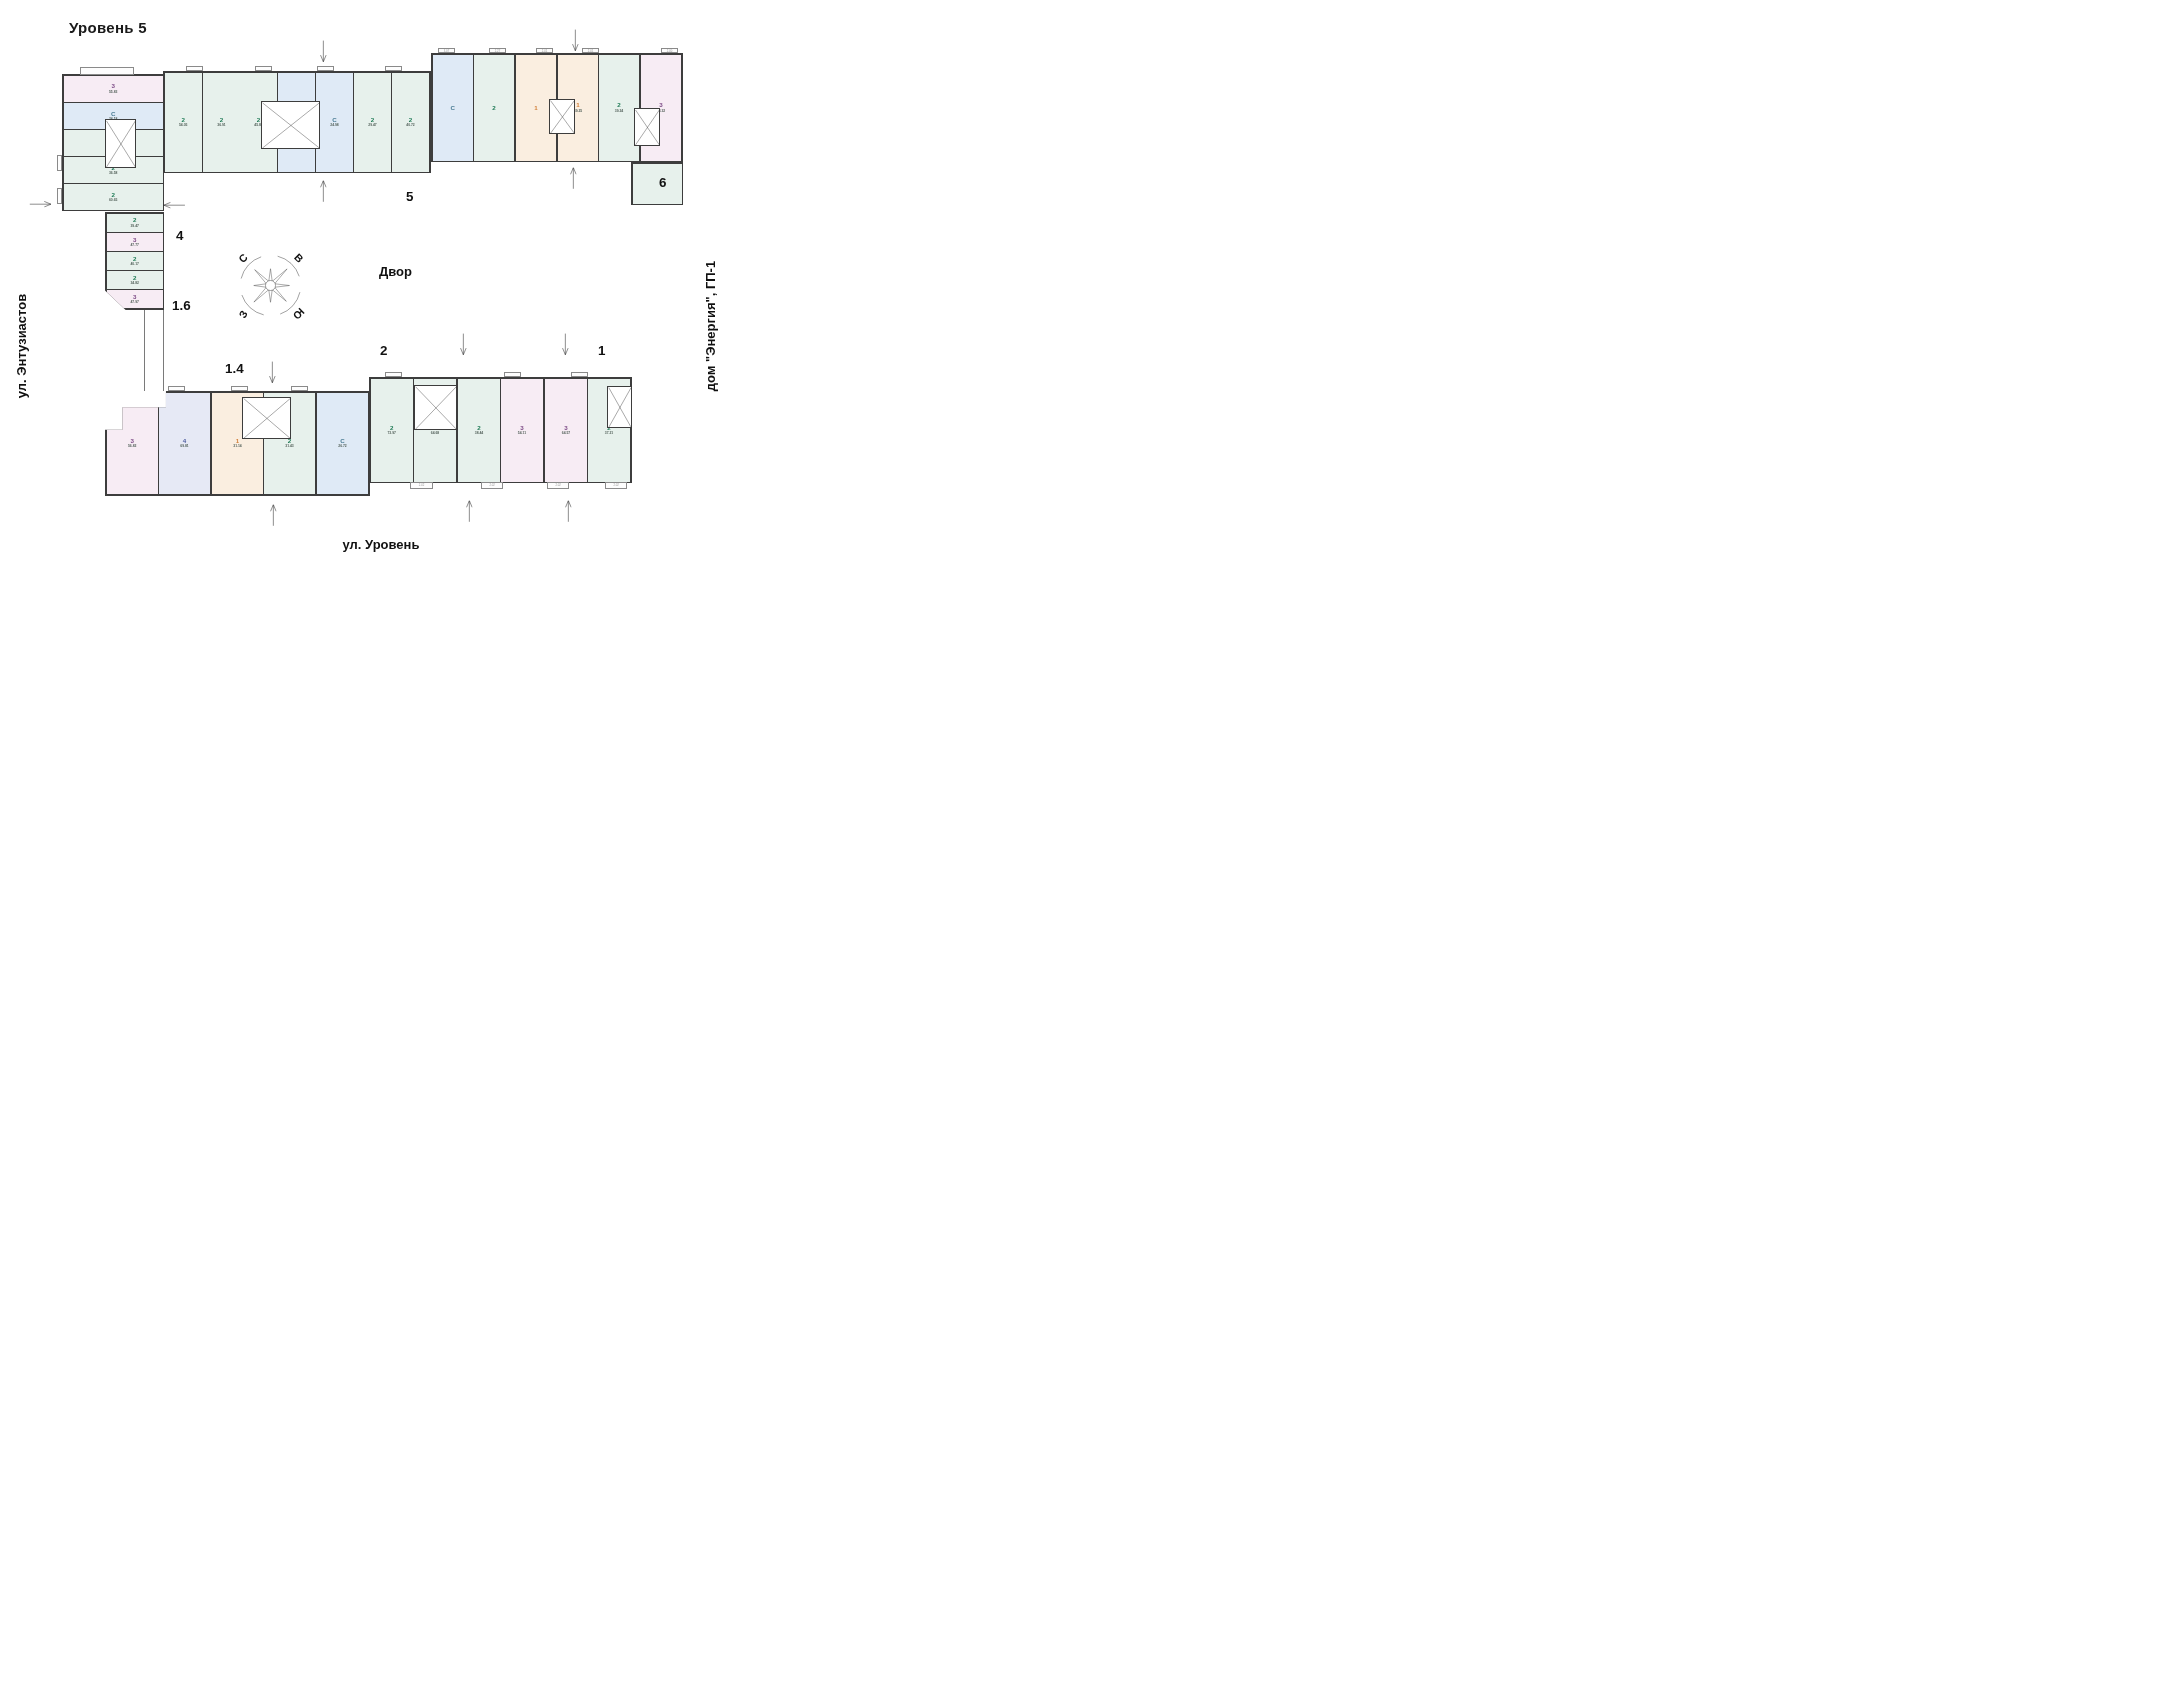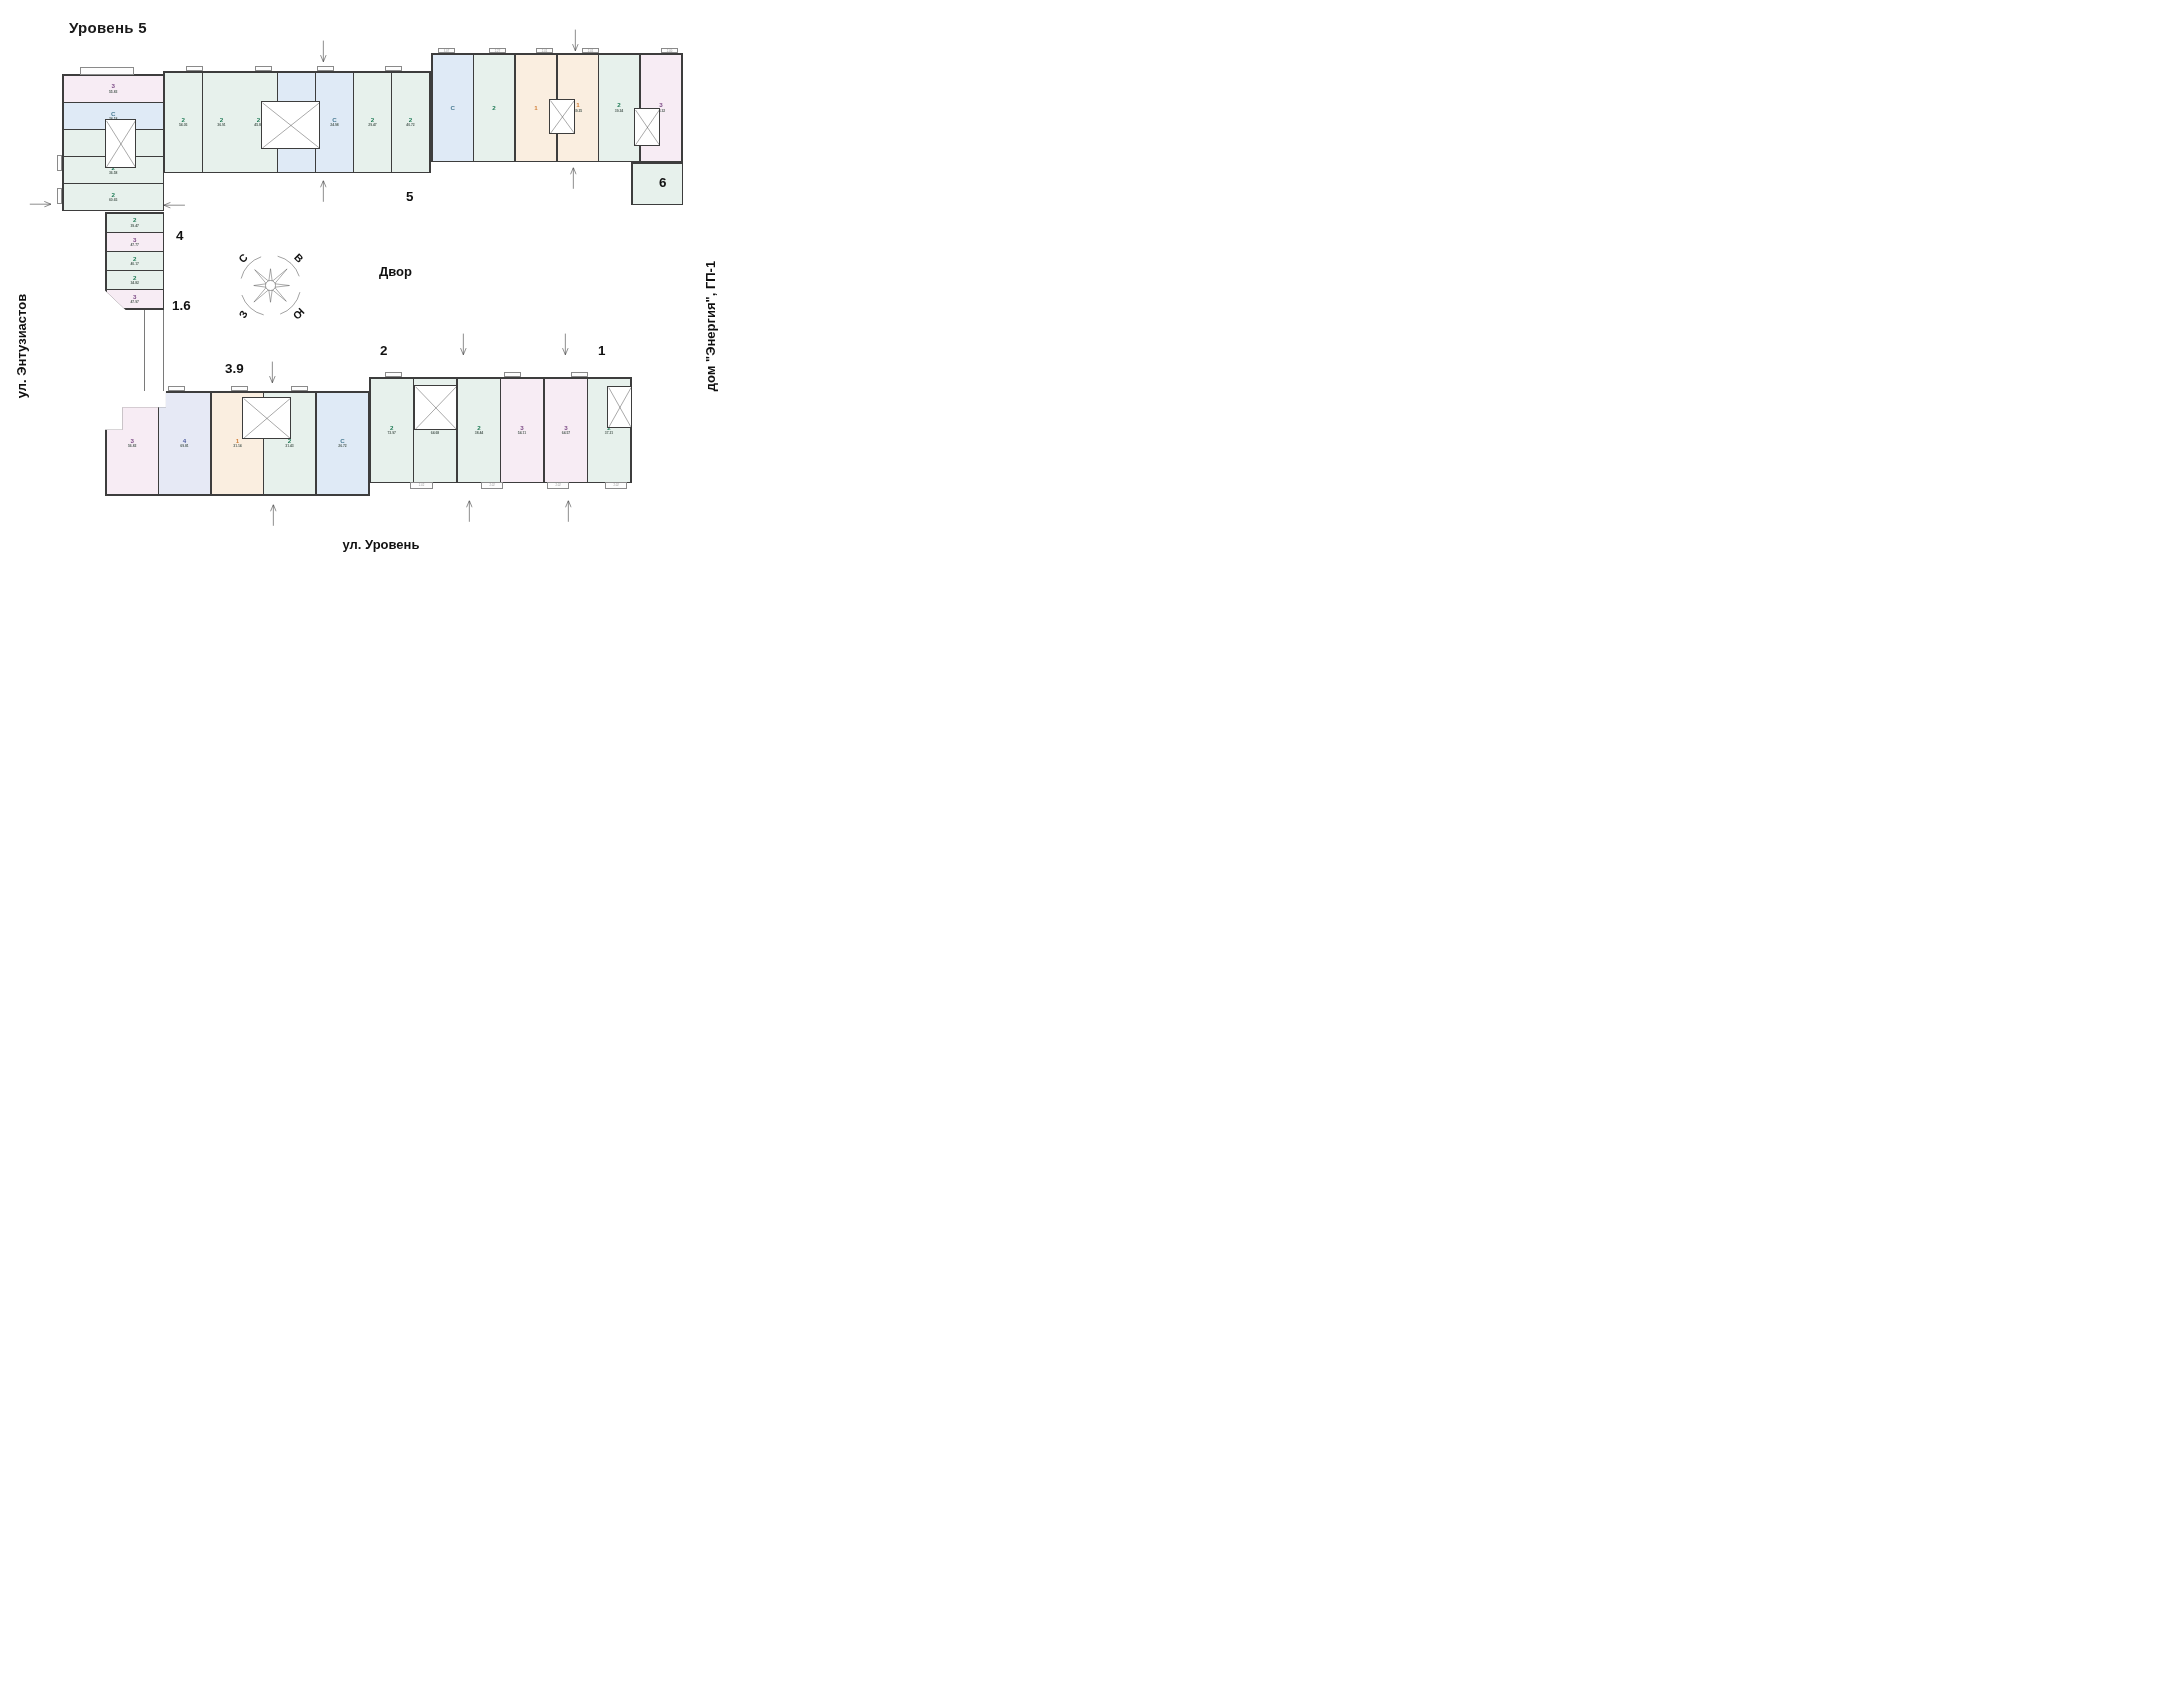--- a/index.html
+++ b/index.html
@@ -394,21 +394,21 @@
     <div class="arrow" style="left: 466px; top: 500px; transform: rotate(180deg);"><svg width="6.7" height="22.4" viewBox="0 0 12 40">
         <line x1="6" y1="1" x2="6" y2="39" stroke="#333" stroke-width="1"></line>
         <polyline points="1,27 6,39 11,27" fill="none" stroke="#333" stroke-width="1"></polyline>
       </svg></div>
     <div class="arrow" style="left: 565px; top: 500px; transform: rotate(180deg);"><svg width="6.7" height="22.4" viewBox="0 0 12 40">
         <line x1="6" y1="1" x2="6" y2="39" stroke="#333" stroke-width="1"></line>
         <polyline points="1,27 6,39 11,27" fill="none" stroke="#333" stroke-width="1"></polyline>
       </svg></div>
     <div class="section-label" style="left: 598px; top: 343px;">1</div>
     <div class="section-label" style="left: 380px; top: 343px;">2</div>
-    <div class="section-label" style="left: 225px; top: 361px;">3.9</div>
+    <div class="section-label" style="left: 225px; top: 361px;">1.4</div>
     <div class="section-label" style="left: 172px; top: 298px;">1.6</div>
     <div class="section-label" style="left: 176px; top: 228px;">4</div>
     <div class="section-label" style="left: 406px; top: 189px;">5</div>
     <div class="section-label" style="left: 659px; top: 175px;">6</div>
     <div class="bline" style="left: 144px; top: 310px; height: 81px;"></div>
     <div class="bline" style="left: 163px; top: 310px; height: 81px;"></div>
   </div>
 
 
 </body></html>

